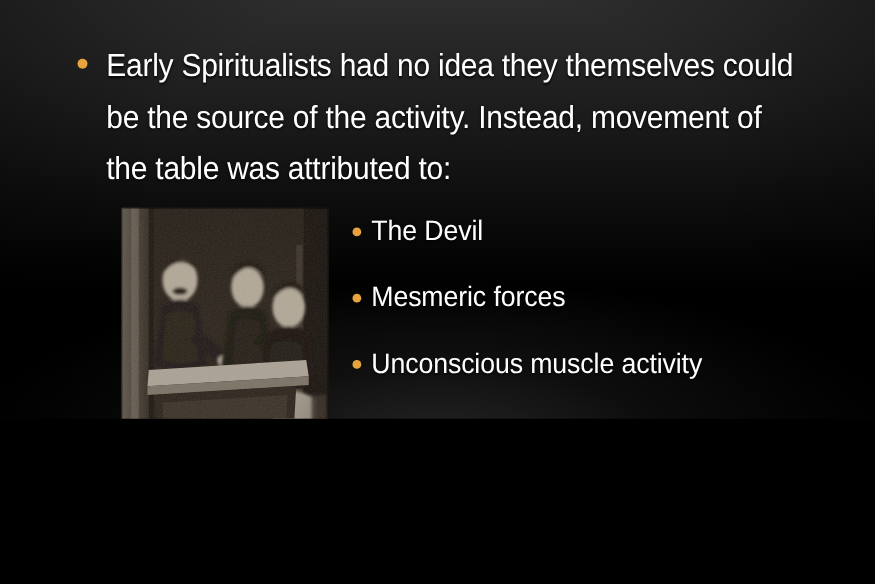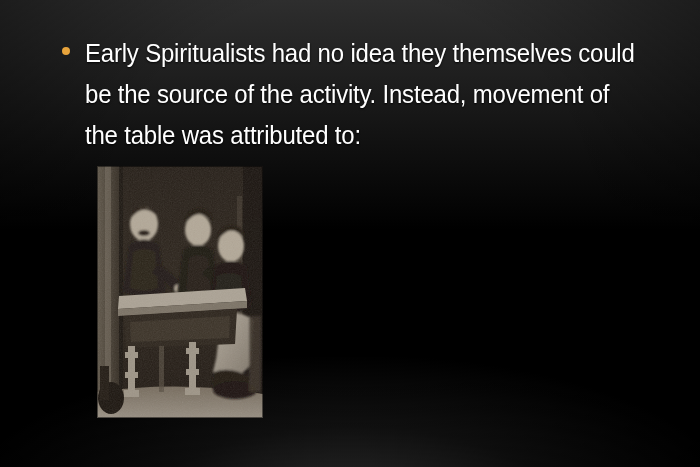--- a/index.html
+++ b/index.html
@@ -5,21 +5,21 @@
 <style>
   html, body {
     margin: 0;
     padding: 0;
     background: #000;
   }
 
   #slide {
     position: relative;
     width: 700px;
-    height: 467px;
+    height: 335px;
     overflow: hidden;
     background: #000000;
     font-family: "Liberation Sans", sans-serif;
     -webkit-font-smoothing: antialiased;
   }
 
   
   .bg-top {
     position: absolute;
     left: 0; top: 0;
@@ -242,20 +242,32 @@
       <rect x="3" y="200" width="9" height="34" fill="#1d1811"></rect>
 
       <rect x="0" y="0" width="166" height="252" filter="url(#grain)" fill="none" opacity="0.55"></rect>
       <rect x="0" y="0" width="166" height="252" fill="#3b2f20" opacity="0.18"></rect>
       <rect x="0" y="0" width="166" height="252" fill="none" stroke="#000000" stroke-width="2" opacity="0.5"></rect>
     </svg>
   </div>
 
   <div class="sub-list">
 
-
-
-
+    <div class="sub-item">
+      <span class="dot-l2"></span>
+      <span class="sub-text">The Devil</span>
+    </div>
+
+
+    <div class="sub-item">
+      <span class="dot-l2"></span>
+      <span class="sub-text">Mesmeric forces</span>
+    </div>
+
+    <div class="sub-item">
+      <span class="dot-l2"></span>
+      <span class="sub-text">Unconscious muscle activity</span>
+    </div>
 
 
   </div>
 
 </div>
 
 </body></html>

